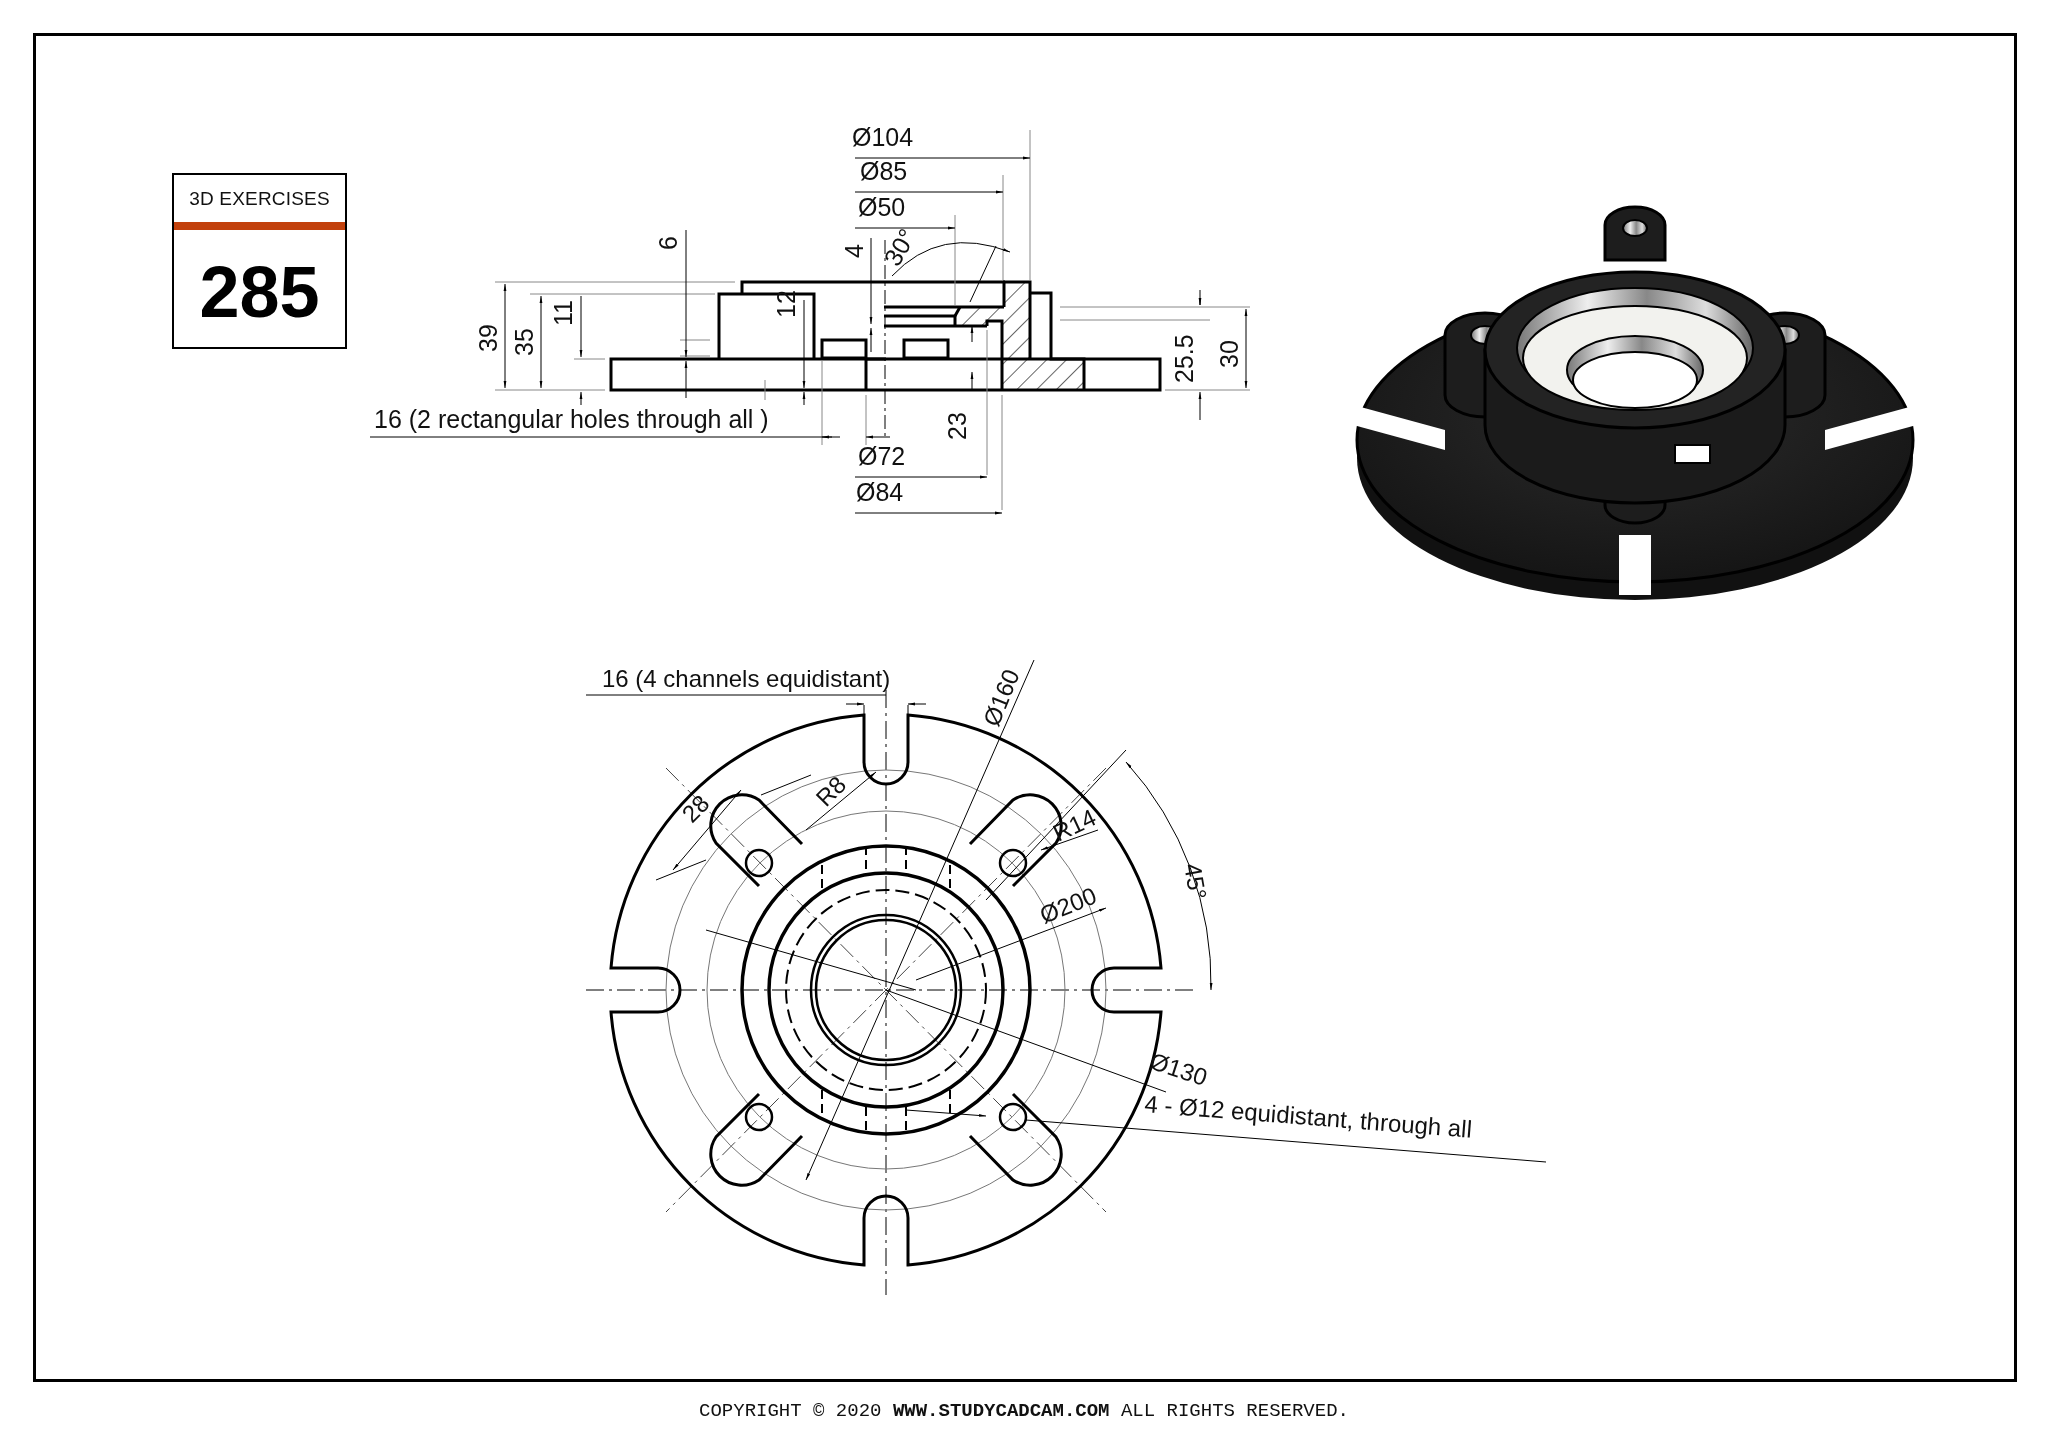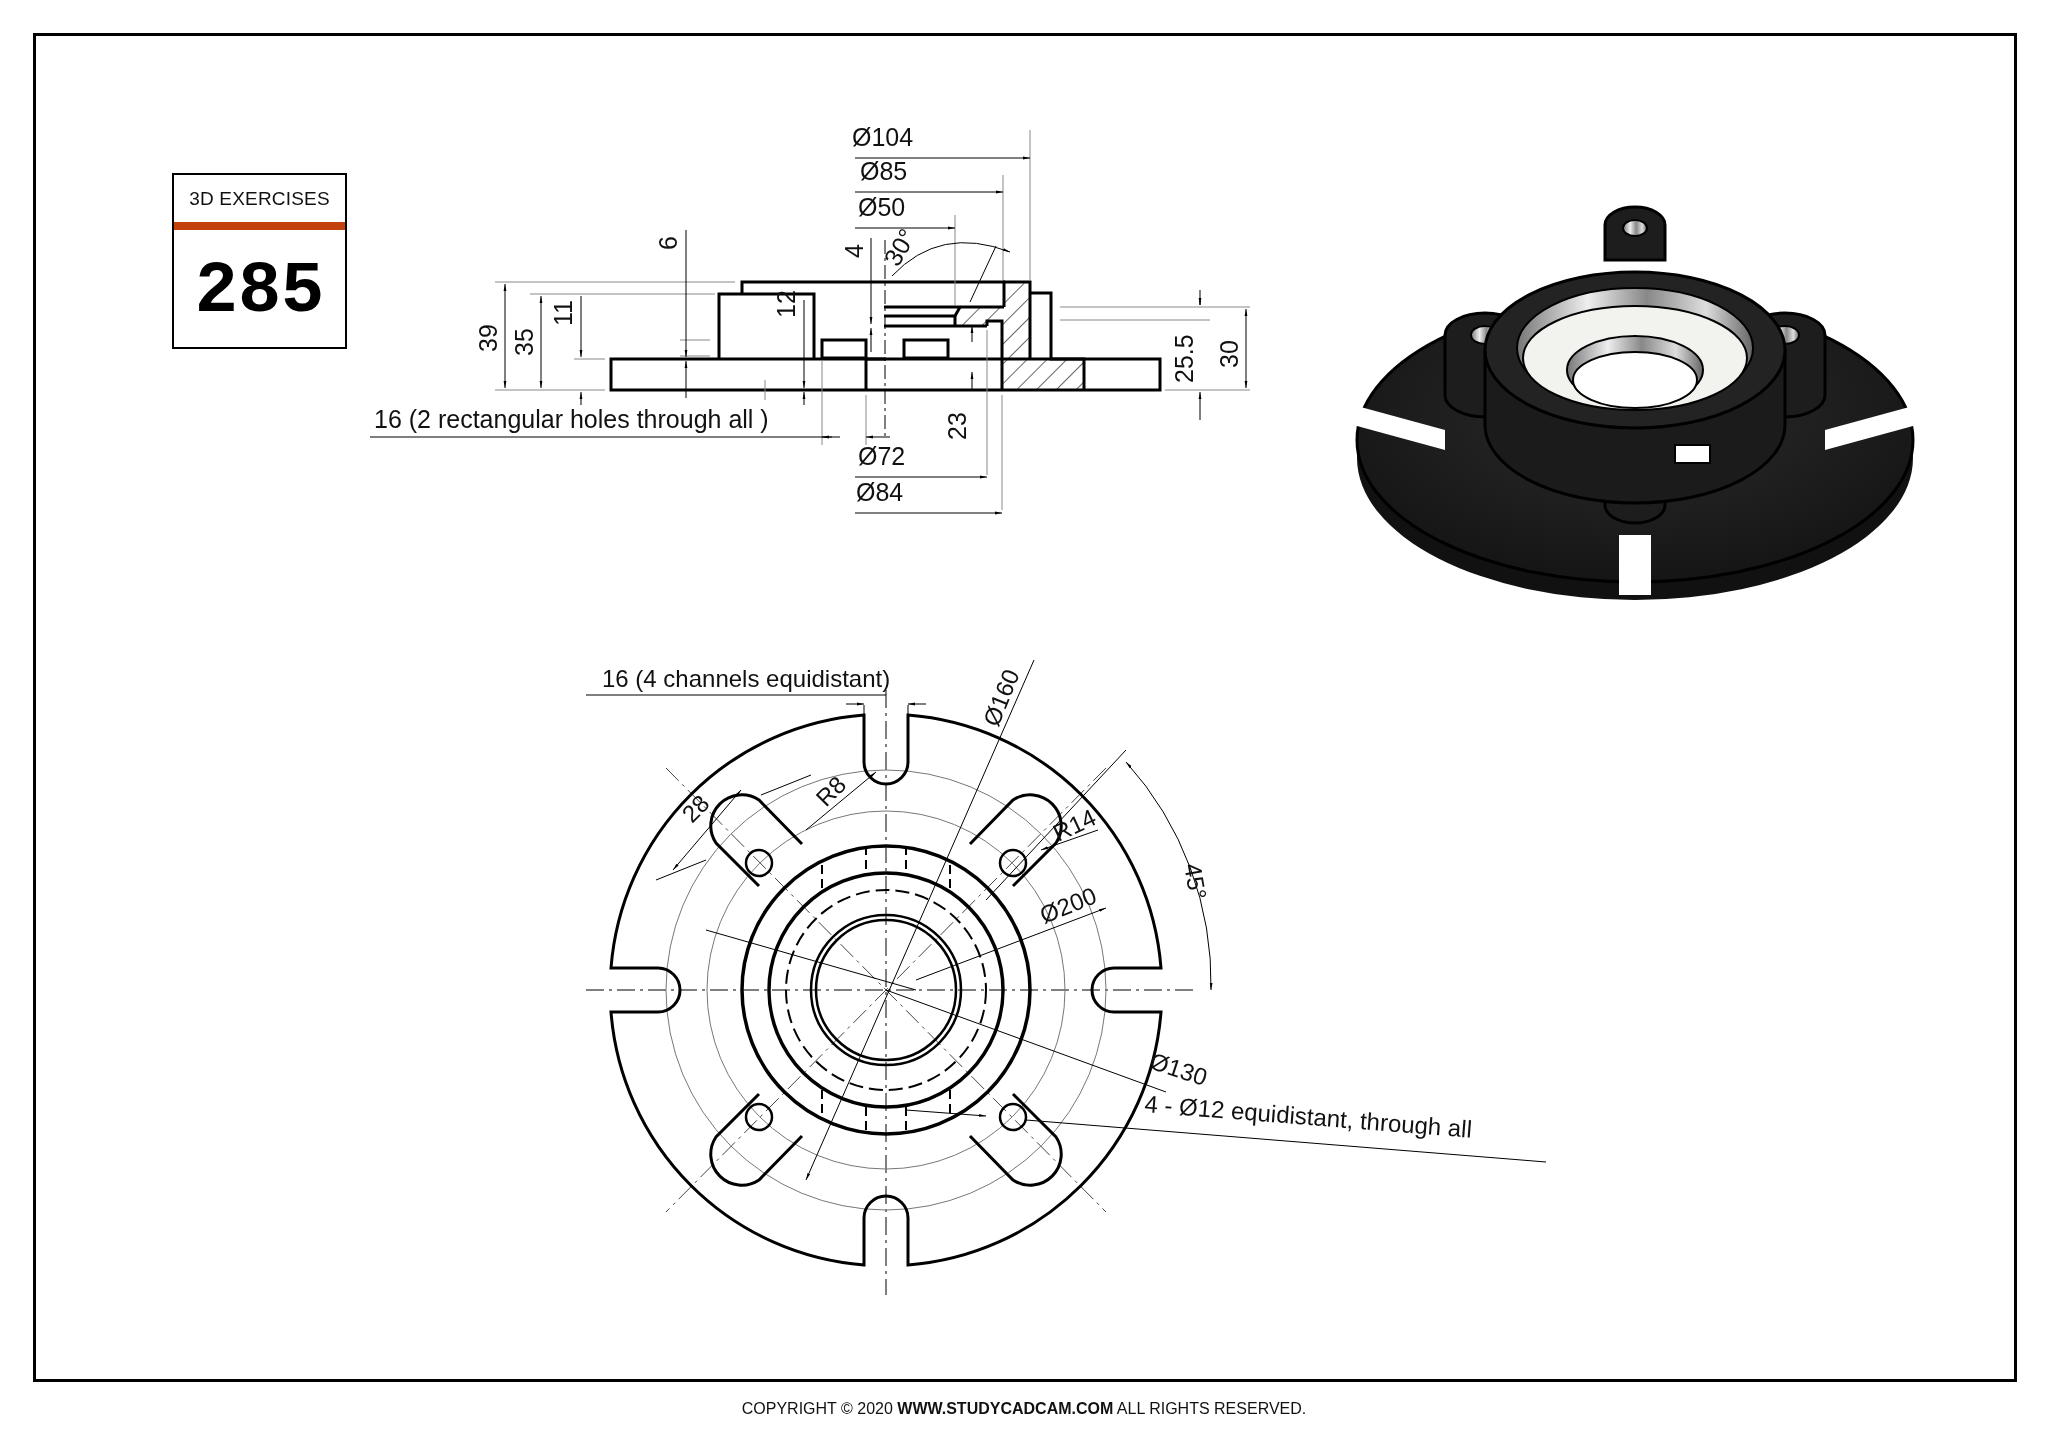--- a/index.html
+++ b/index.html
@@ -1,21 +1,21 @@
 <!DOCTYPE html>
 <html><head>
 <meta charset="utf-8">
 <style>
   html, body { margin:0; padding:0; background:#ffffff; }
   body { width:2048px; height:1448px; position:relative; overflow:hidden; font-family:"DejaVu Sans", sans-serif; }
   .sheet-border { position:absolute; left:33px; top:33px; width:1978px; height:1343px; border:3px solid #000; box-sizing:content-box; }
   .title-box { position:absolute; left:172px; top:173px; width:171px; height:172px; border:2px solid #000; background:#fff; }
   .title-box .label { height:47px; border-bottom:8px solid #c2410c; display:flex; align-items:center; justify-content:center; font-family:"Liberation Sans", sans-serif; font-size:19px; color:#111; letter-spacing:0.2px; }
-  .title-box .number { height:123px; display:flex; align-items:center; justify-content:center; font-family:Liberation Mono, monospace; font-weight:bold; font-size:72px; color:#000; }
-  .footer { position:absolute; left:0; top:1400px; width:2048px; text-align:center; font-family:Liberation Sans, sans-serif; font-size:16px; color:#111; }
+  .title-box .number { height:123px; display:flex; align-items:center; justify-content:center; font-family:Liberation Sans, sans-serif; font-weight:bold; font-size:72px; color:#000; }
+  .footer { position:absolute; left:0; top:1400px; width:2048px; text-align:center; font-family:Liberation Mono, monospace; font-size:19px; color:#111; }
   .footer .site { font-weight:bold; }
   svg.drawing { position:absolute; left:0; top:0; }
   .dim text, text.dim { font-family:"Liberation Sans", sans-serif; fill:#111; }
 </style>
 </head>
 <body>
 
 <div class="sheet-border"></div>
 
 <div class="title-box">

